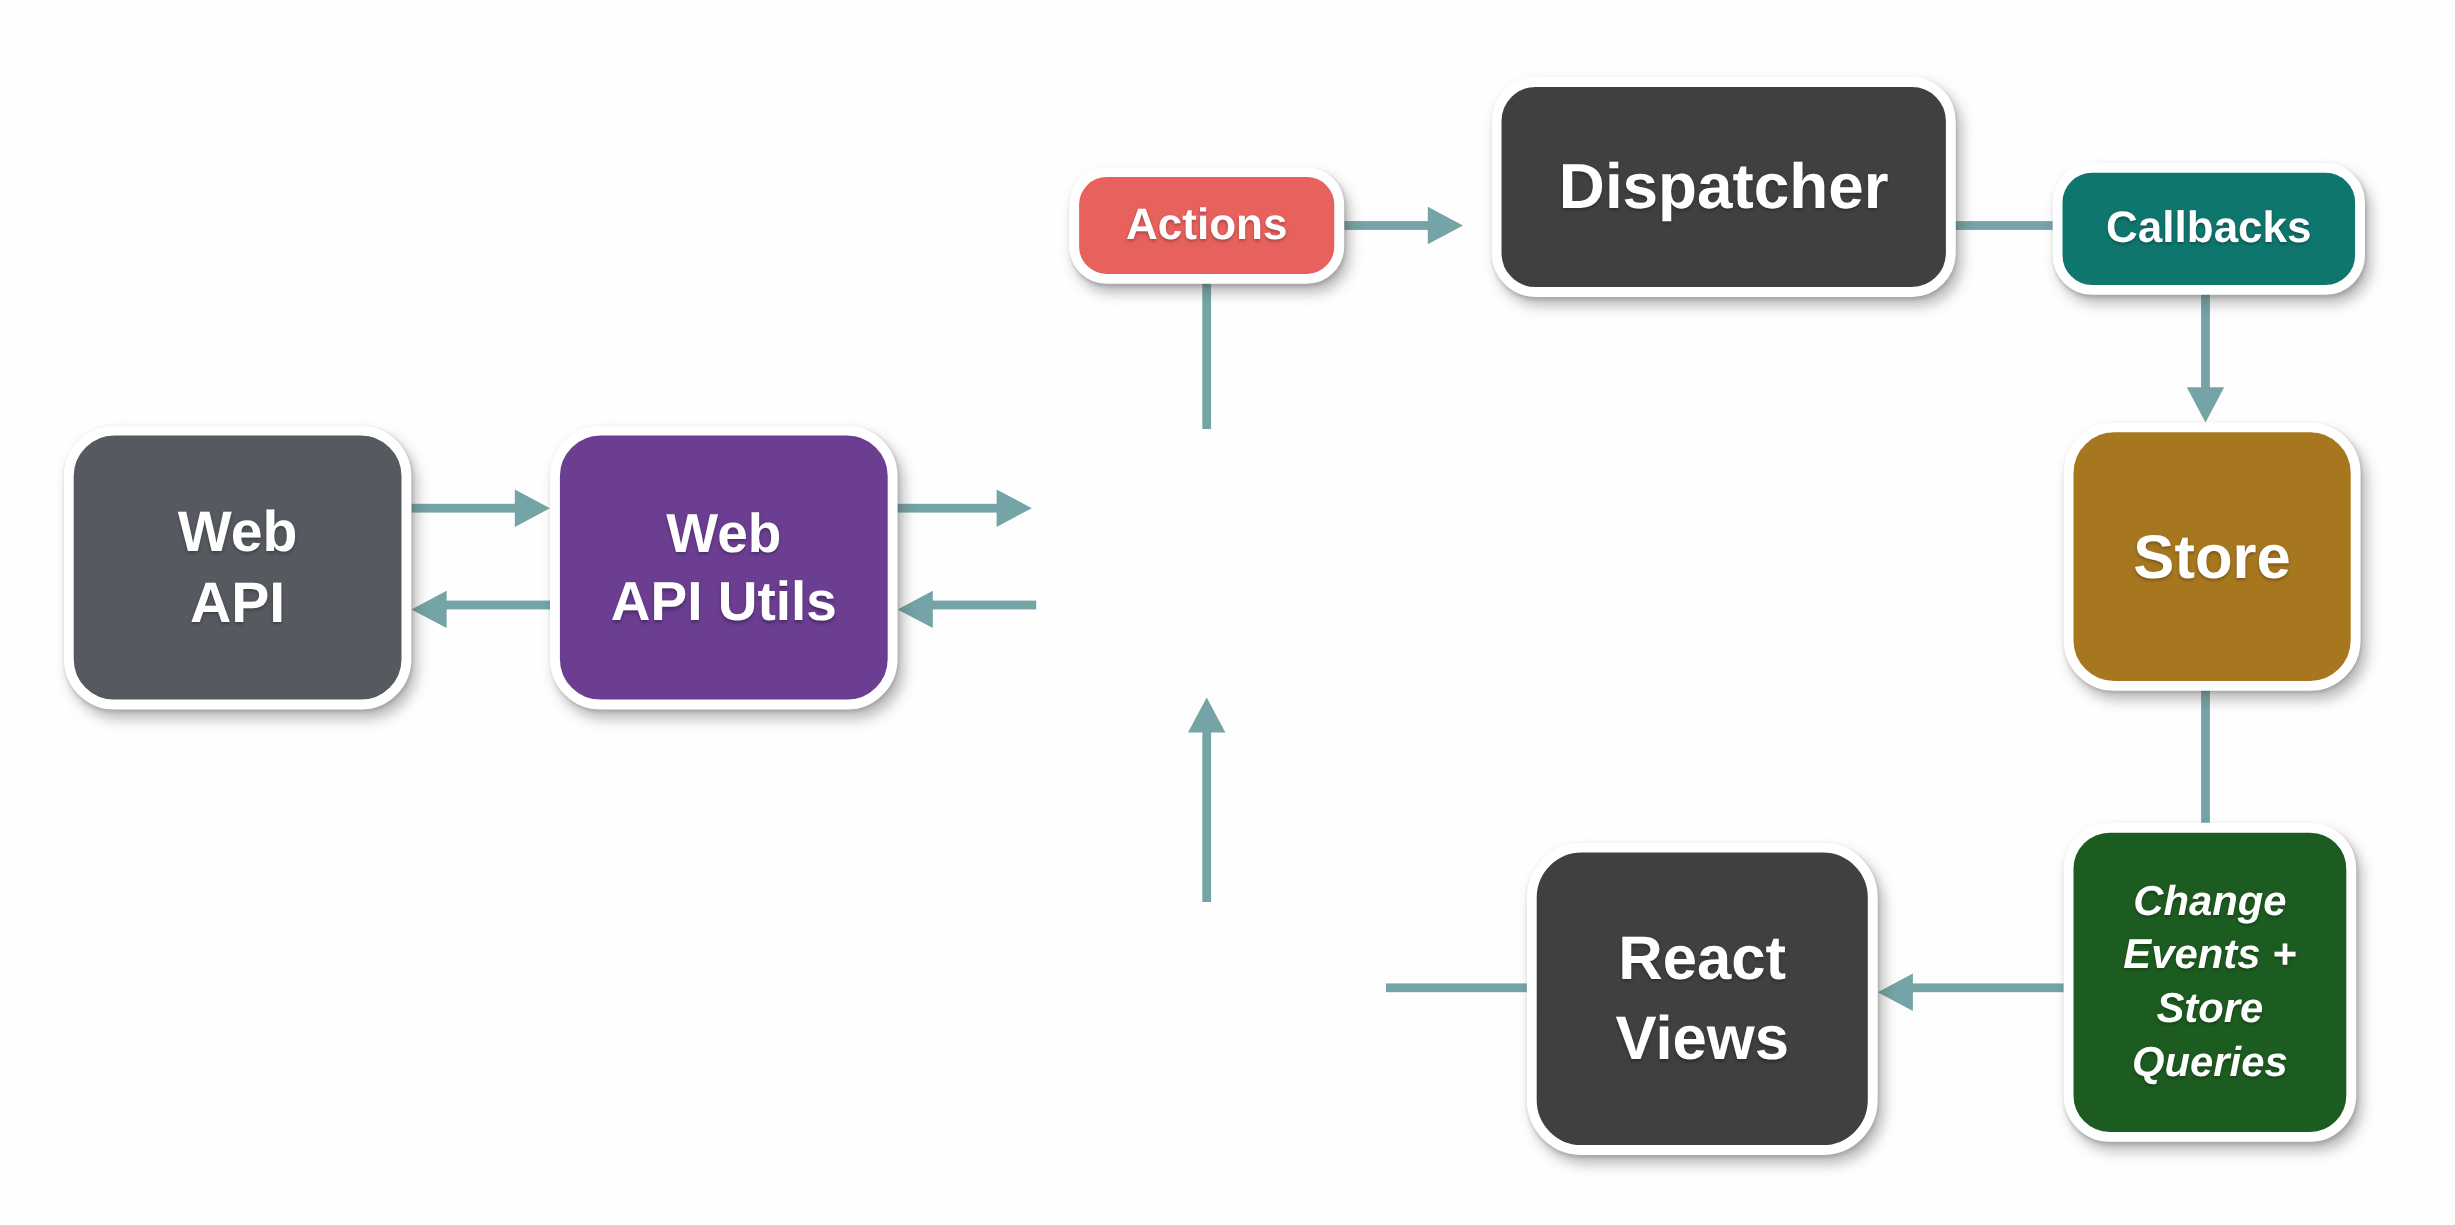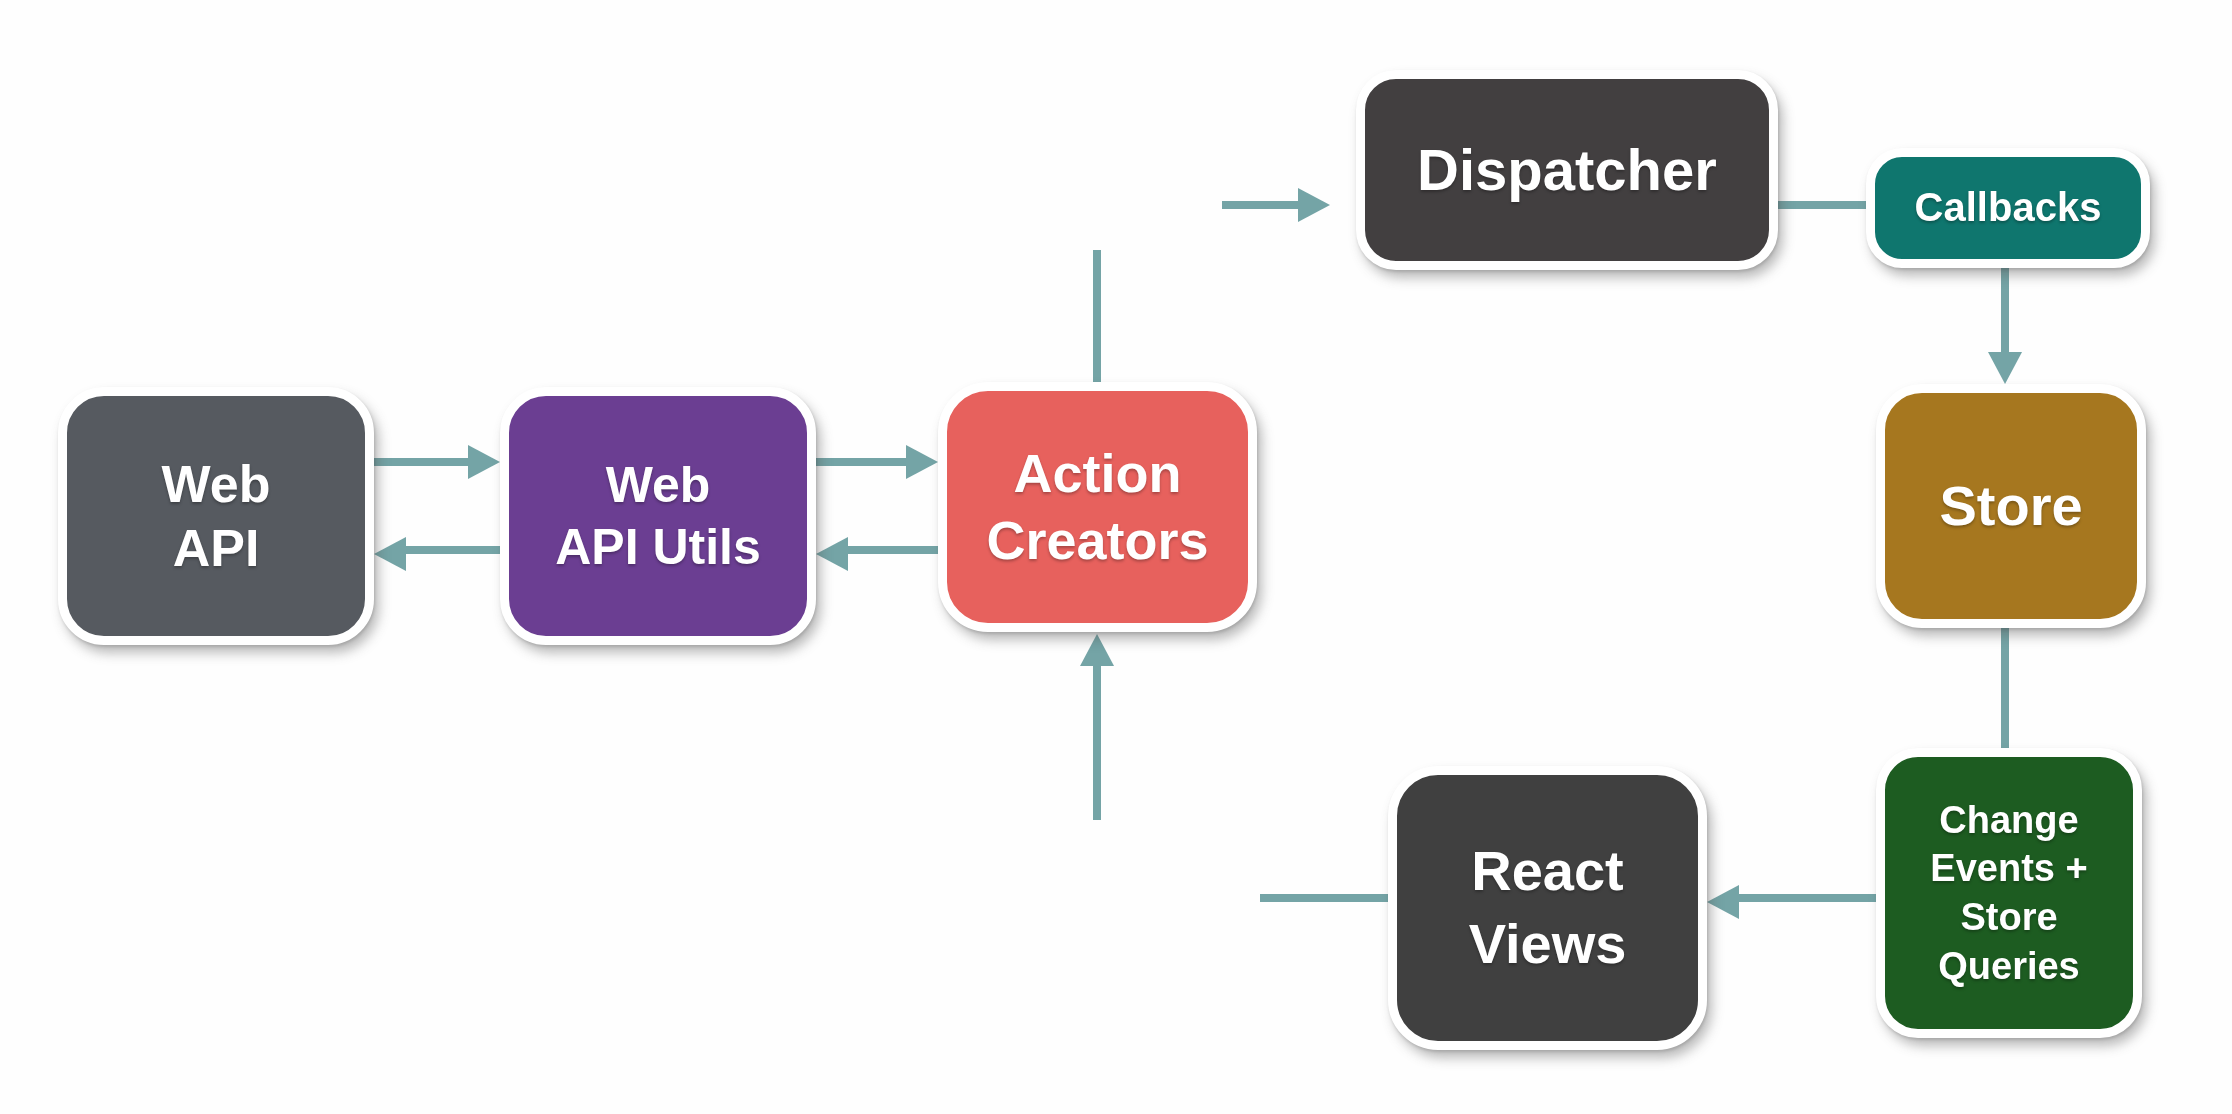--- a/index.html
+++ b/index.html
@@ -110,39 +110,38 @@
   <div class="node n-web-api" style="background-color: rgb(86, 90, 96);">
     <span class="label">Web
 API</span>
   </div>
 
   <div class="node n-web-api-utils" style="background-color: rgb(107, 62, 146);">
     <span class="label">Web
 API Utils</span>
   </div>
 
-  <div class="node n-action-creators" style="background-color: rgb(231, 97, 93);">
-    <span class="label">Action
-Creators</span>
+
+  <div class="node n-actions" style="background-color: rgb(231, 97, 93);">
+    <span class="label">Actions</span>
   </div>
-
 
   <div class="node n-dispatcher" style="background-color: rgb(66, 63, 64);">
     <span class="label">Dispatcher</span>
   </div>
 
   <div class="node n-callbacks" style="background-color: #0f766e;">
     <span class="label">Callbacks</span>
   </div>
 
   <div class="node n-store" style="background-color: rgb(166, 119, 31);">
     <span class="label">Store</span>
   </div>
 
-  <div class="node n-change-events" style="background-color: rgb(29, 92, 33);">
+  <div class="node n-change-events" style="background-color: rgb(29, 92, 33); font-style: italic;">
     <span class="label">Change
 Events +
 Store
 Queries</span>
   </div>
 
   <div class="node n-react-views" style="background-color: #404040;">
     <span class="label">React
 Views</span>
   </div>

